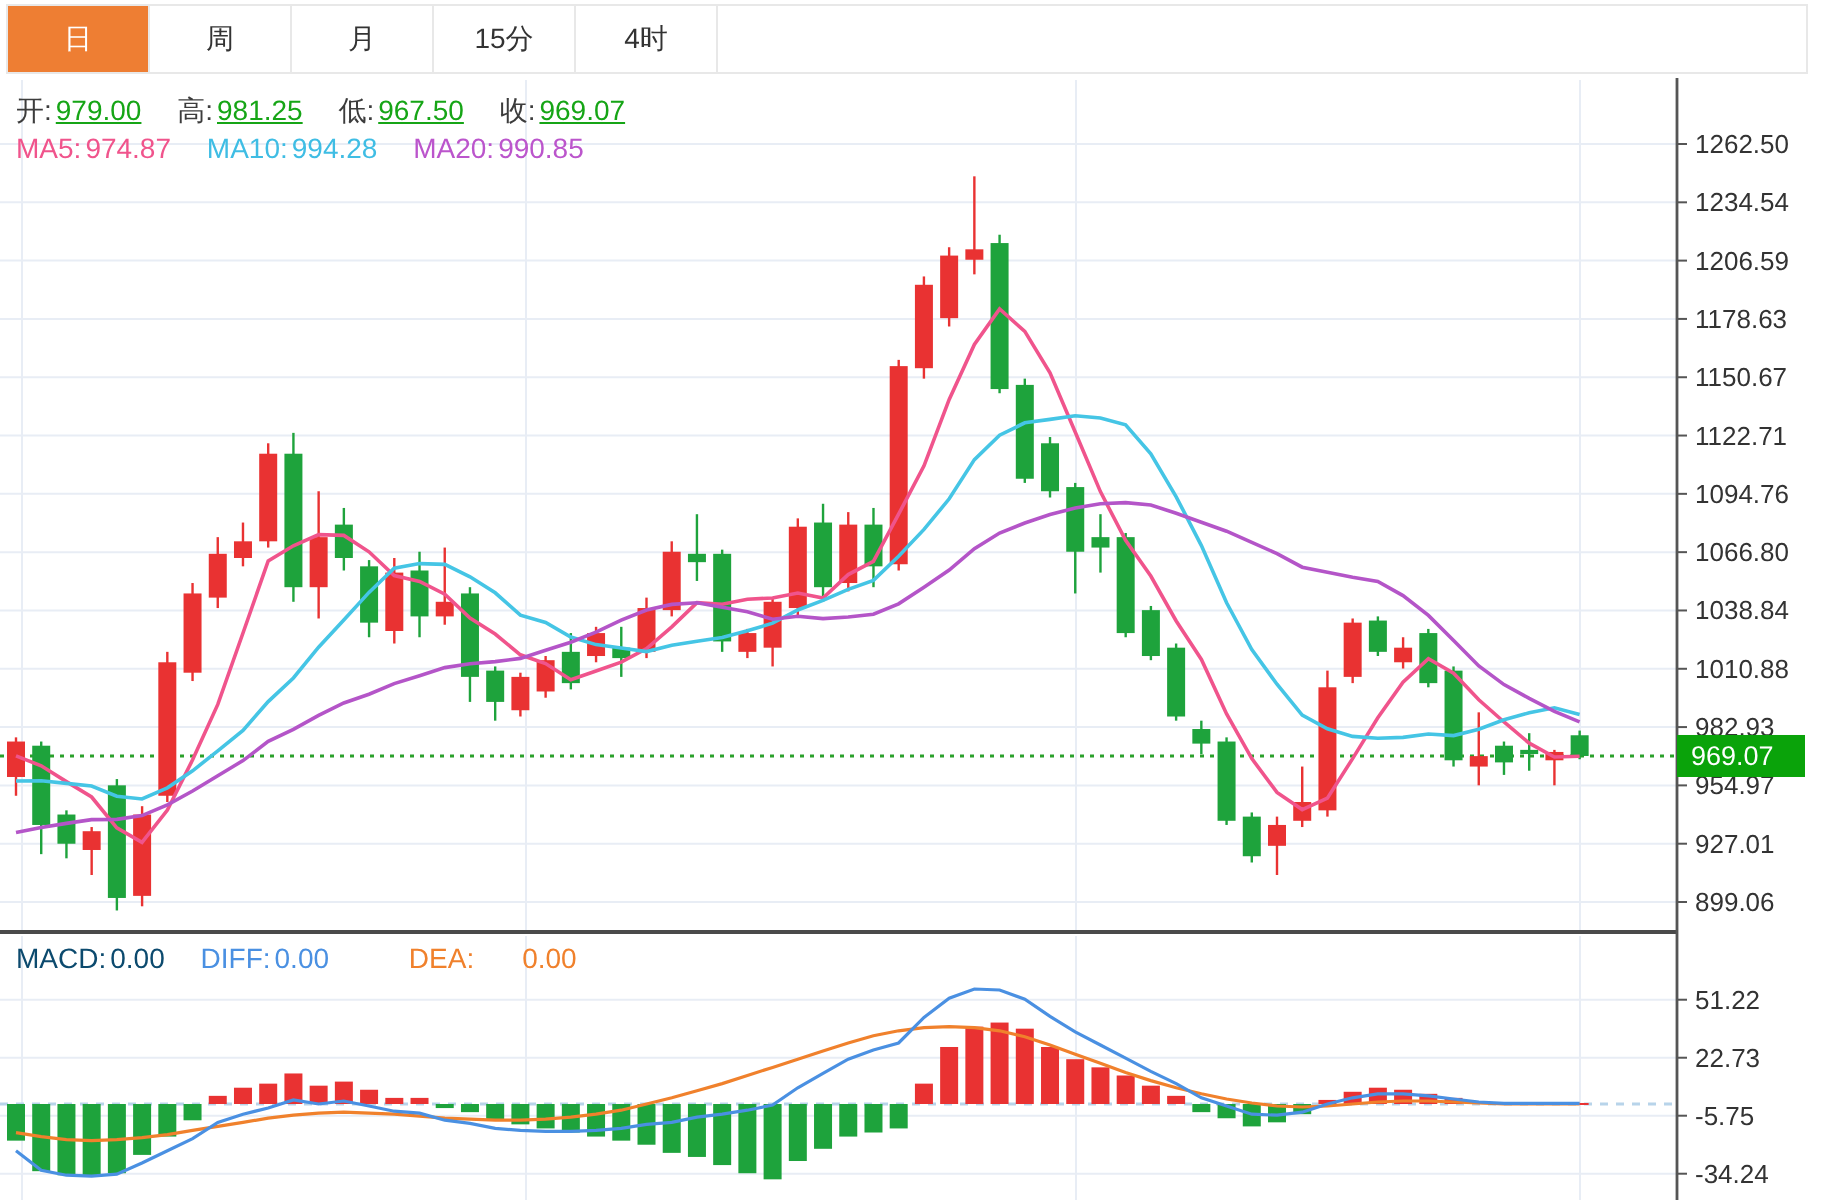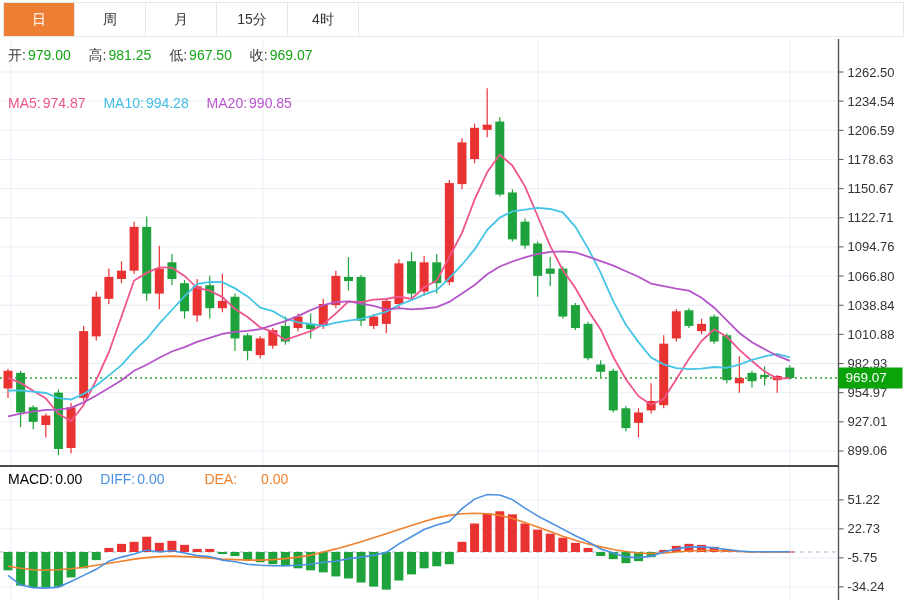--- a/index.html
+++ b/index.html
@@ -8,25 +8,25 @@
   .toolbar{position:absolute;top:2px;left:3px;width:901px;height:35px;
            border:1px solid #e8e8e8;display:flex;background:#fff;box-sizing:border-box;z-index:5;}
   .tab{width:71px;height:100%;line-height:33px;text-align:center;font-size:14px;color:#333;
        border-right:1px solid #e8e8e8;box-sizing:border-box;cursor:pointer;flex:none;}
   .tab.active{color:#fff;font-weight:400;}
   .chart-svg{position:absolute;top:0;left:0;}
   .overlay{position:absolute;font-size:14px;white-space:nowrap;z-index:4;}
   .overlay span{margin-right:2px;}
   .overlay .pair{margin-right:14px;}
   .lbl{color:#3c3c3c;}
-  .g-val{color:#16a516;}
+  .g-val{color:#16a516;text-decoration:underline;}
   .ma5{color:#f0548c;}
   .ma10{color:#3fbde4;}
   .ma20{color:#bb55cc;}
-  .macd-l{color:#000000;}
+  .macd-l{color:#0c4a6e;}
   .diff-l{color:#4a90e2;margin-top:41px;}
   .dea-l{color:#f0812c;margin-left:22px;}
 </style>
 </head>
 <body>
 
 <div class="screen">
   <div class="toolbar">
       <div class="tab active" style="background: rgb(238, 126, 51);">日</div>
       <div class="tab">周</div>
@@ -312,21 +312,21 @@
       </g>
     </svg>
 
   <div class="overlay" style="top:47px;left:8px;">
     <span class="lbl">开:</span><span class="g-val pair">979.00</span>
     <span class="lbl">高:</span><span class="g-val pair">981.25</span>
     <span class="lbl">低:</span><span class="g-val pair">967.50</span>
     <span class="lbl">收:</span><span class="g-val">969.07</span>
   </div>
 
-  <div class="overlay" style="top:66px;left:8px;margin-top:29px;">
+  <div class="overlay" style="top:66px;left:8px;">
     <span class="ma5">MA5:</span><span class="ma5 pair">974.87</span>
     <span class="ma10">MA10:</span><span class="ma10 pair">994.28</span>
     <span class="ma20">MA20:</span><span class="ma20">990.85</span>
   </div>
 
   <div class="overlay" style="top:471px;left:8px;">
     <span class="macd-l">MACD:</span><span class="macd-l pair">0.00</span>
     <span class="diff-l">DIFF:</span><span class="diff-l pair">0.00</span>
     <span class="dea-l">DEA:</span><span class="dea-l">0.00</span>
   </div>

